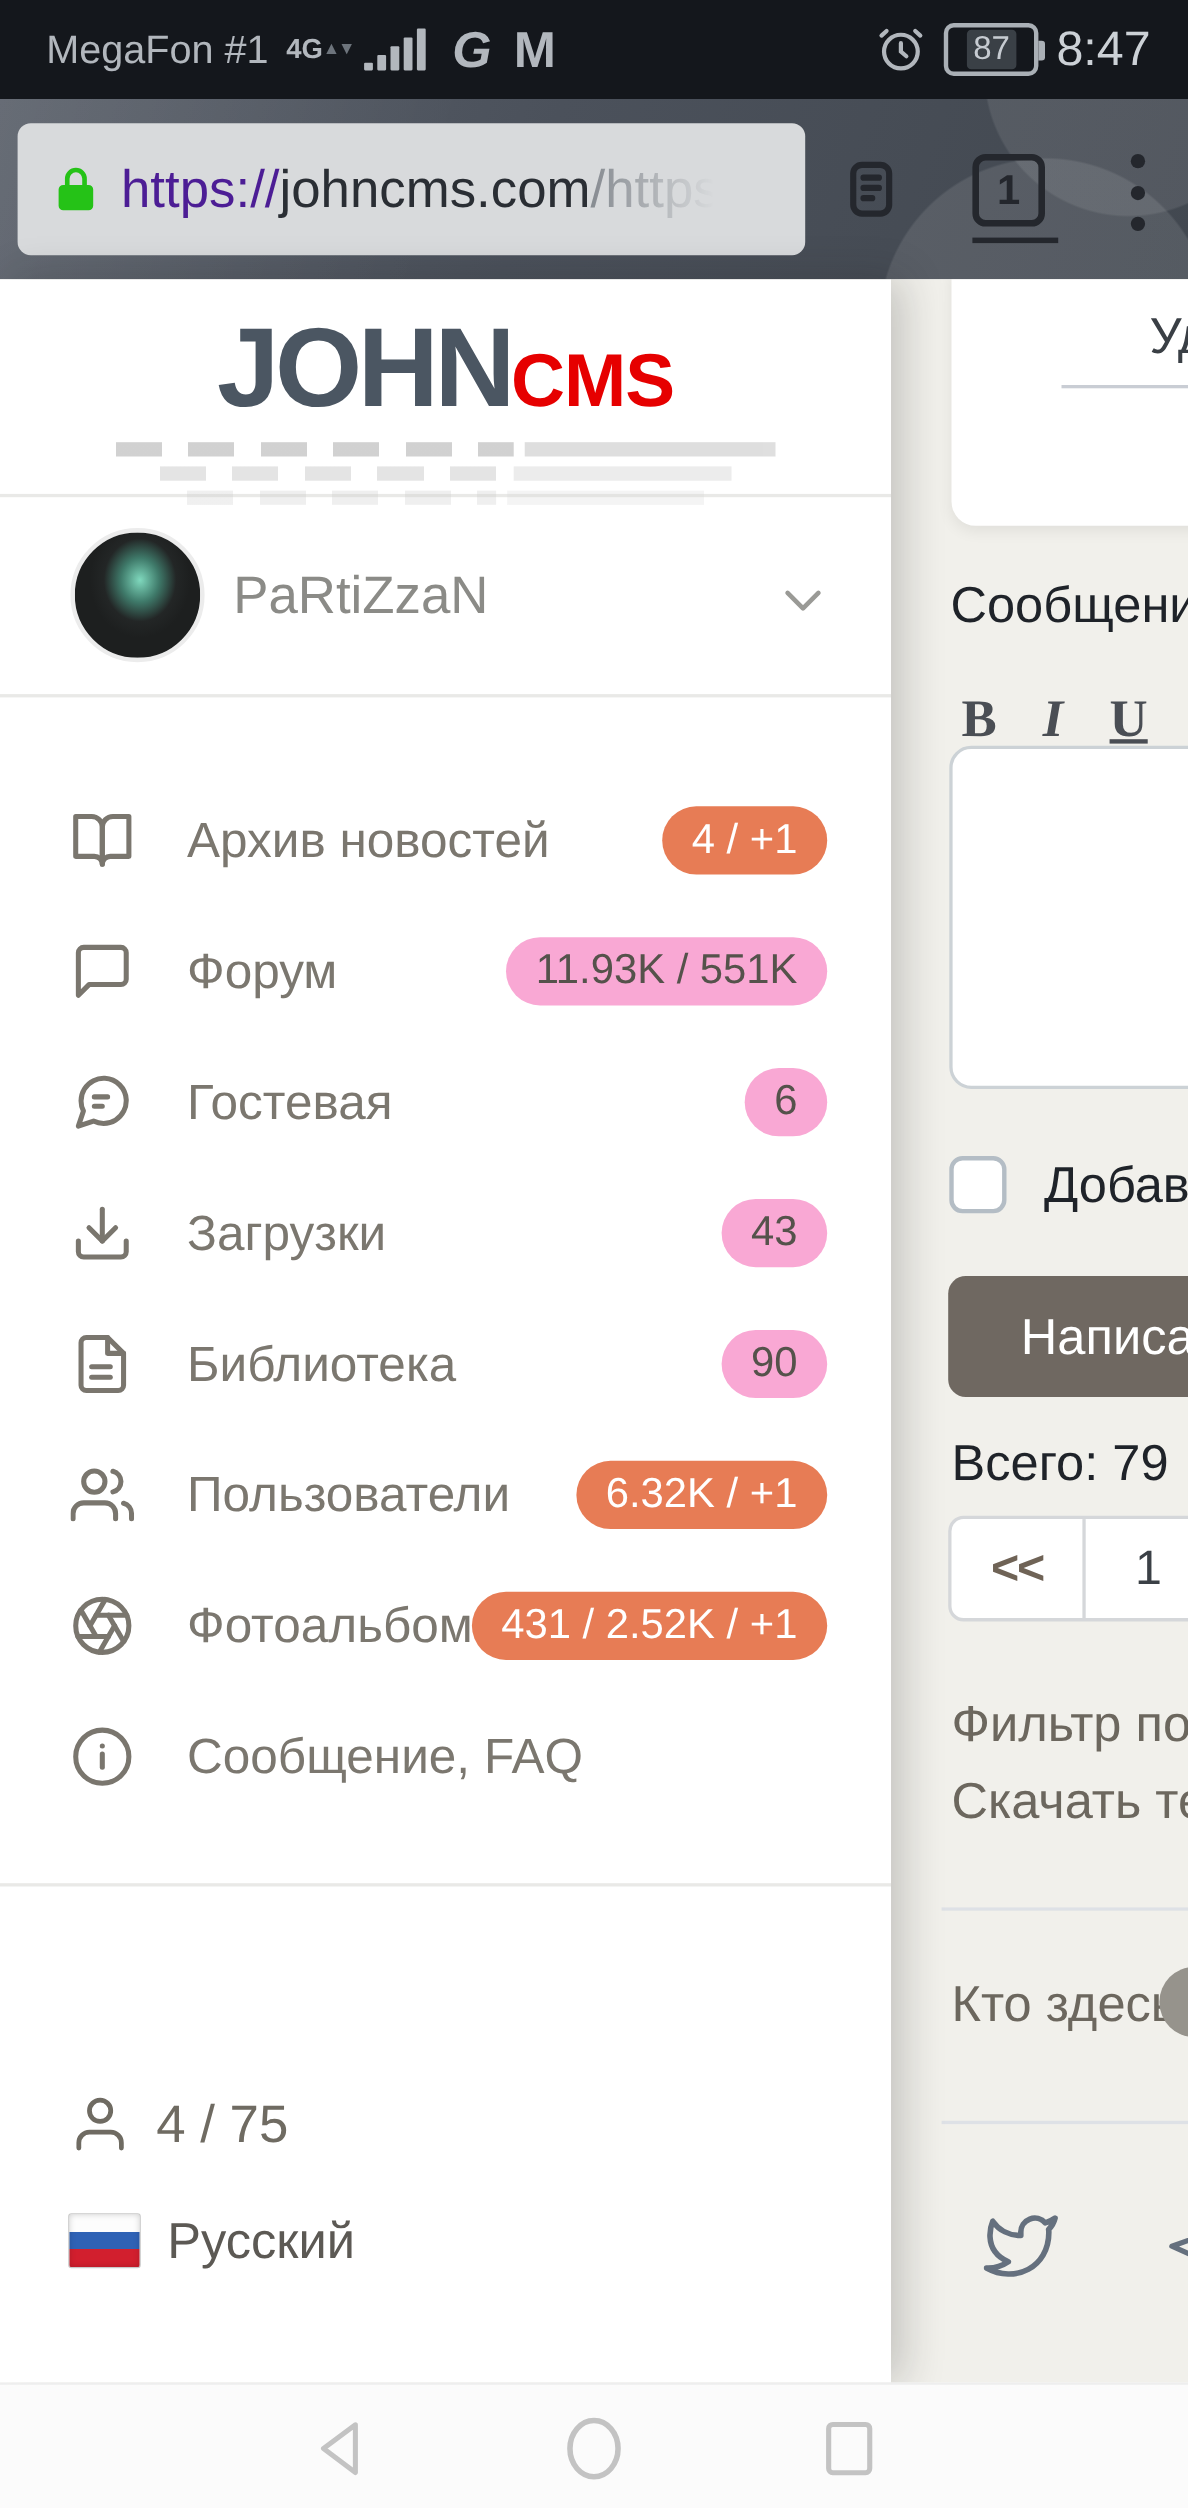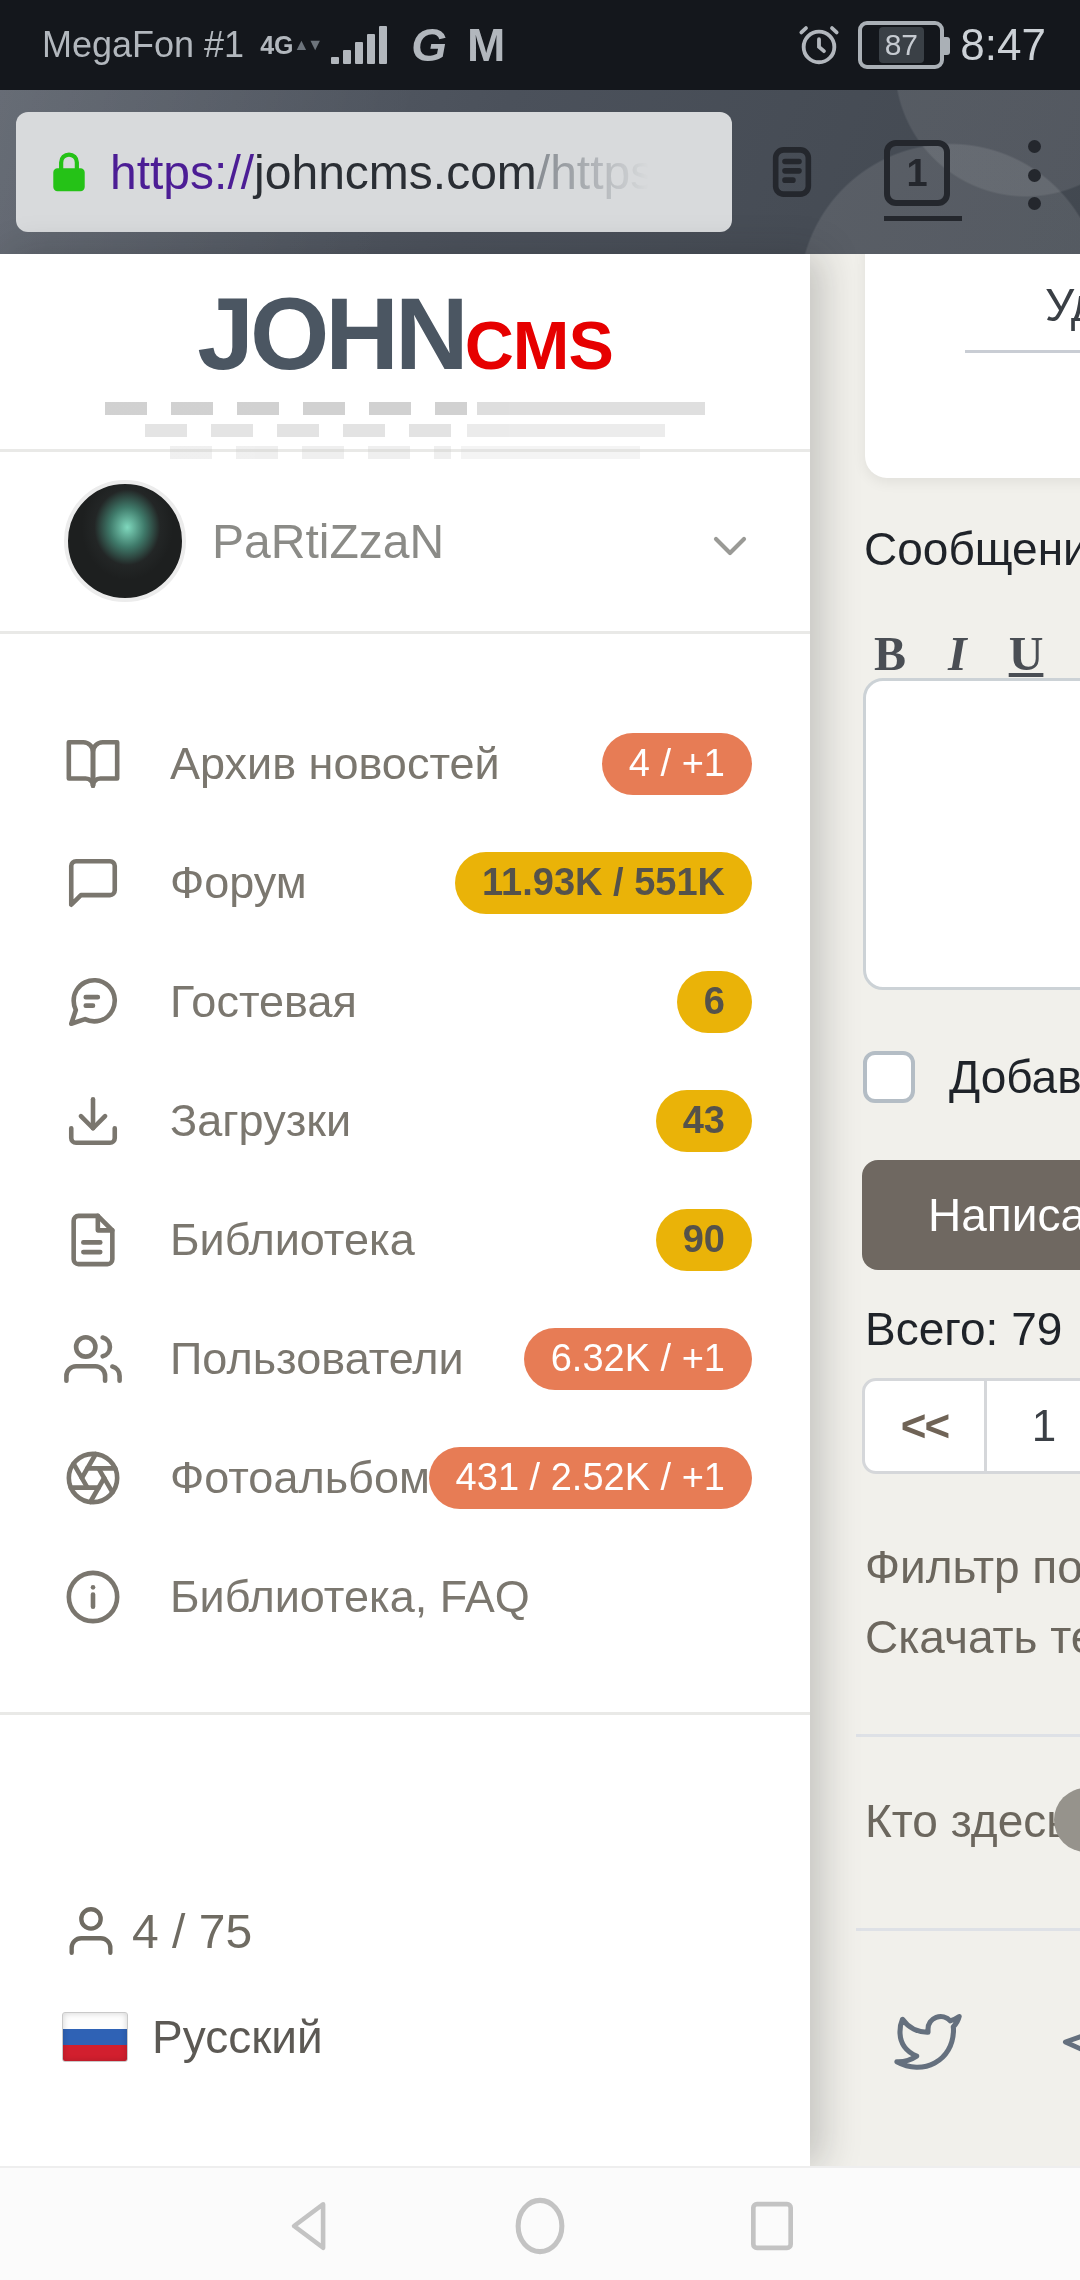--- a/index.html
+++ b/index.html
@@ -114,24 +114,24 @@
   .user-name { position:absolute; left:212px; top:62px; font-size:48px; color:#8b8b87; }
   .user-chevron { position:absolute; left:702px; top:66px; width:56px; height:56px; color:#9a9a96; }
 
   .menu { position:absolute; left:0; top:450px; width:100%; }
   .menu-item { display:flex; align-items:center; height:119px; }
   .mi-icon { width:58px; height:58px; margin-left:64px; color:#7a766e; flex:none; }
   .mi-label { margin-left:48px; font-size:45px; color:#7b776f; white-space:nowrap; overflow:hidden; }
   .mi-badge { margin-left:auto; margin-right:58px; flex:none; height:62px; border-radius:31px;
     display:flex; align-items:center; padding:0 27px; font-size:38px; }
   .mi-badge.orange { background:#e77c55; color:#fff; }
-  .mi-badge.gray { background:#eab308; color:#55524b;font-weight:bold; }
+  .mi-badge.gray { background:#f9a8d4; color:#55524b; }
 
   .drawer-div { position:absolute; left:0; top:1458px; width:100%; height:3px; background:#e9e9e7; }
-  .online-row { position:absolute; left:62px; top:1648px; display:flex; align-items:center; gap:12px; }
+  .online-row { position:absolute; left:62px; top:1648px; display:flex; align-items:center; gap:22px; }
   .online-icon { width:58px; height:58px; color:#6f6b62; }
   .online-text { font-size:48px; color:#6f6b62; }
   .lang-row { position:absolute; left:62px; top:1756px; display:flex; align-items:center; gap:24px; }
   .flag { width:66px; height:50px; border:1px solid #c9c9c9; border-radius:3px; overflow:hidden;
     background:linear-gradient(#fdfdfd 0 33%, #2f62b5 33% 66%, #d21f2e 66% 100%);
     box-shadow:inset 0 0 6px rgba(0,0,0,.18); flex:none; }
   .lang-text { font-size:46px; color:#5c5954; }
 
   
   .nav-bar { position:absolute; left:0; top:2166px; width:1080px; height:114px; background:#fbfbfb;
@@ -367,21 +367,21 @@
   </div>
 
   <div class="menu-item">
     <span class="mi-icon">
               <svg viewBox="0 0 24 24" fill="none" stroke="currentColor" stroke-width="1.9" stroke-linecap="round" stroke-linejoin="round">
                 <circle cx="12" cy="12" r="10"></circle>
                 <line x1="12" y1="16" x2="12" y2="11"></line>
                 <line x1="12" y1="8" x2="12.01" y2="8"></line>
               </svg>
             </span>
-    <span class="mi-label">Библиотека, FAQ</span>
+    <span class="mi-label">Сообщение, FAQ</span>
 
   </div>
 </div>
 
       <span class="drawer-div"></span>
 
       <div class="online-row">
         <span class="online-icon">
           <svg viewBox="0 0 24 24" fill="none" stroke="currentColor" stroke-width="1.8" stroke-linecap="round" stroke-linejoin="round">
             <path d="M20 21v-2a4 4 0 0 0-4-4H8a4 4 0 0 0-4 4v2"></path>

